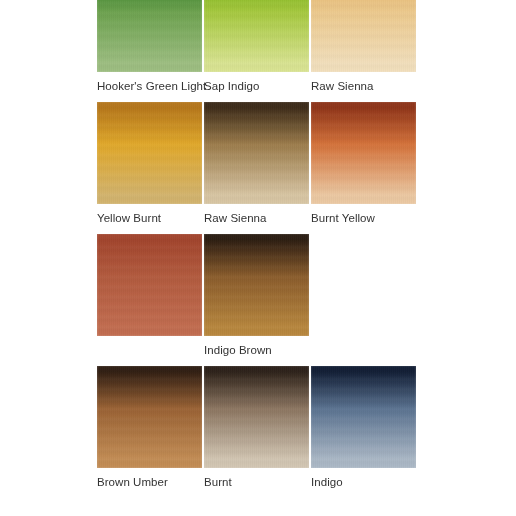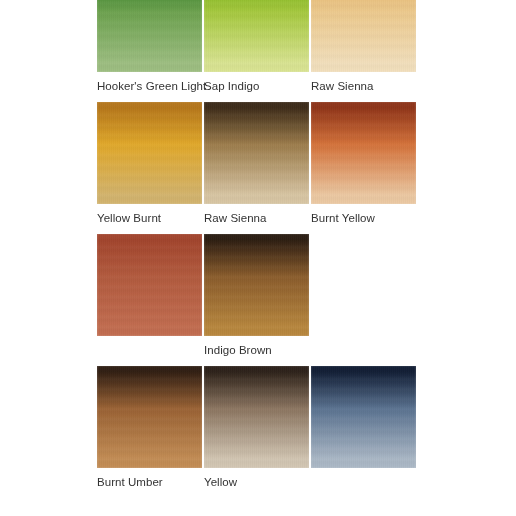--- a/index.html
+++ b/index.html
@@ -169,33 +169,34 @@
       </div>
     </div>
     <div class="swatch-row">
       <div class="swatch-cell">
         <div class="swatch-chip">
           <div class="swatch-paint" style="background: linear-gradient(rgb(45, 28, 17) 0%, rgb(45, 28, 17) 4%, rgb(154, 98, 52) 42%, rgb(194, 140, 84) 92%, rgb(194, 140, 84) 100%);"></div>
           <div class="swatch-bands"></div>
           <div class="swatch-grain"></div>
           <div class="swatch-edge"></div>
         </div>
-        <div class="swatch-label">Burnt Umber</div>
+        <div class="swatch-label">Brown Umber</div>
       </div>
       <div class="swatch-cell">
         <div class="swatch-chip">
           <div class="swatch-paint" style="background: linear-gradient(rgb(42, 31, 23) 0%, rgb(42, 31, 23) 4%, rgb(139, 117, 96) 42%, rgb(209, 197, 178) 92%, rgb(209, 197, 178) 100%);"></div>
           <div class="swatch-bands"></div>
           <div class="swatch-grain"></div>
           <div class="swatch-edge"></div>
         </div>
-        <div class="swatch-label">Yellow</div>
+        <div class="swatch-label">Burnt</div>
       </div>
       <div class="swatch-cell">
         <div class="swatch-chip">
           <div class="swatch-paint" style="background: linear-gradient(rgb(15, 27, 50) 0%, rgb(15, 27, 50) 4%, rgb(90, 114, 144) 42%, rgb(170, 183, 197) 92%, rgb(170, 183, 197) 100%);"></div>
           <div class="swatch-bands"></div>
           <div class="swatch-grain"></div>
           <div class="swatch-edge"></div>
         </div>
+        <div class="swatch-label">Indigo</div>
       </div>
     </div>
   </div>
 
 </body></html>

